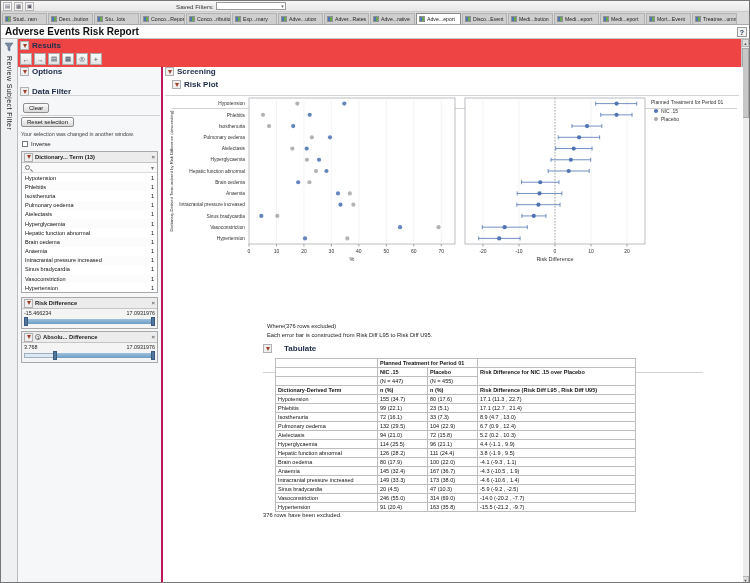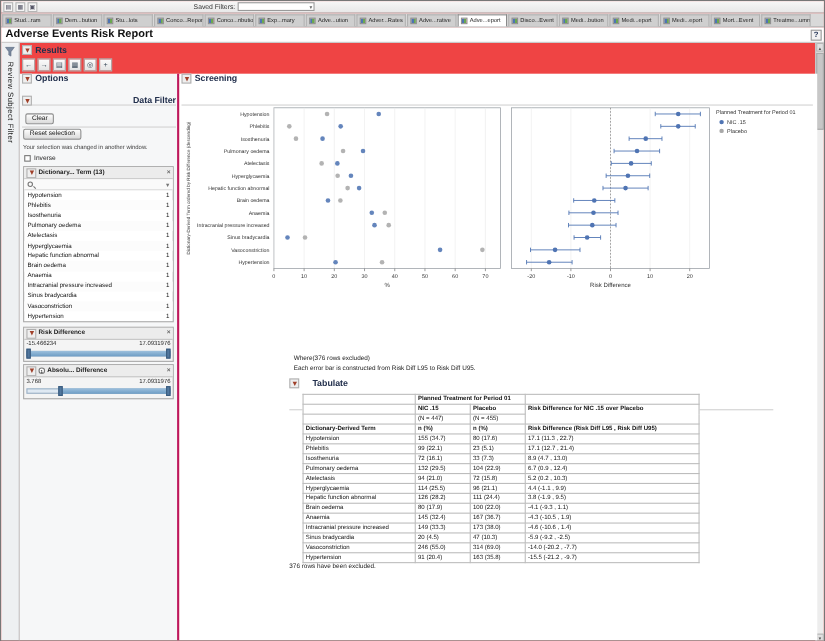--- a/index.html
+++ b/index.html
@@ -189,21 +189,21 @@
     <span class="rt-ic">▦</span>
     <span class="rt-ic">◎</span>
     <span class="rt-ic">+</span>
   </div>
 
   <div class="leftcol">
     <div class="sec-head" style="left:2px;top:0;width:140px;position:absolute;">
       <span class="disc"></span>
       <span>Options</span>
     </div>
-    <div class="sec-head" style="left:2px;top:20px;width:140px;position:absolute;justify-content:space-between;">
+    <div class="sec-head" style="left:2px;top:20px;width:140px;position:absolute;">
       <span class="disc"></span>
       <span>Data Filter</span>
     </div>
 
     <button class="btn" style="left:5px;top:36px;">Clear</button>
     <button class="btn" style="left:3px;top:50px;">Reset selection</button>
     <div class="notice" style="left:3px;top:64px;">Your selection was changed in another window.</div>
 
     <div class="chk-row" style="left:4px;top:74px;">
       <span class="chk-box"></span>
@@ -311,20 +311,24 @@
         <span class="handle" style="left:22%;"></span>
         <span class="handle" style="right:0;"></span>
       </div>
     </div>
   </div>
 
   <div class="rightcol">
     <div class="sec-head" style="left:2px;top:0;width:574px;position:absolute;">
       <span class="disc"></span>
       <span>Screening</span>
+    </div>
+    <div class="sec-head" style="left:9px;top:13px;width:565px;position:absolute;">
+      <span class="disc"></span>
+      <span>Risk Plot</span>
     </div>
 
     <svg style="position:absolute;left:2px;top:27px;" width="575" height="178" viewBox="0 0 575 178">
         <rect x="84" y="4" width="206" height="146" fill="#ffffff" stroke="#9aa0a6" stroke-width="0.7"></rect>
         <line x1="84" y1="4" x2="84" y2="150" stroke="#ebebeb" stroke-width="0.6"></line>
         <line x1="84" y1="150" x2="84" y2="152.5" stroke="#666" stroke-width="0.6"></line>
         <text x="84" y="158.5" text-anchor="middle" font-size="5" fill="#333" font-family="Liberation Sans, sans-serif">0</text>
         <line x1="111.46666666666667" y1="4" x2="111.46666666666667" y2="150" stroke="#ebebeb" stroke-width="0.6"></line>
         <line x1="111.46666666666667" y1="150" x2="111.46666666666667" y2="152.5" stroke="#666" stroke-width="0.6"></line>
         <text x="111.46666666666667" y="158.5" text-anchor="middle" font-size="5" fill="#333" font-family="Liberation Sans, sans-serif">10</text>

